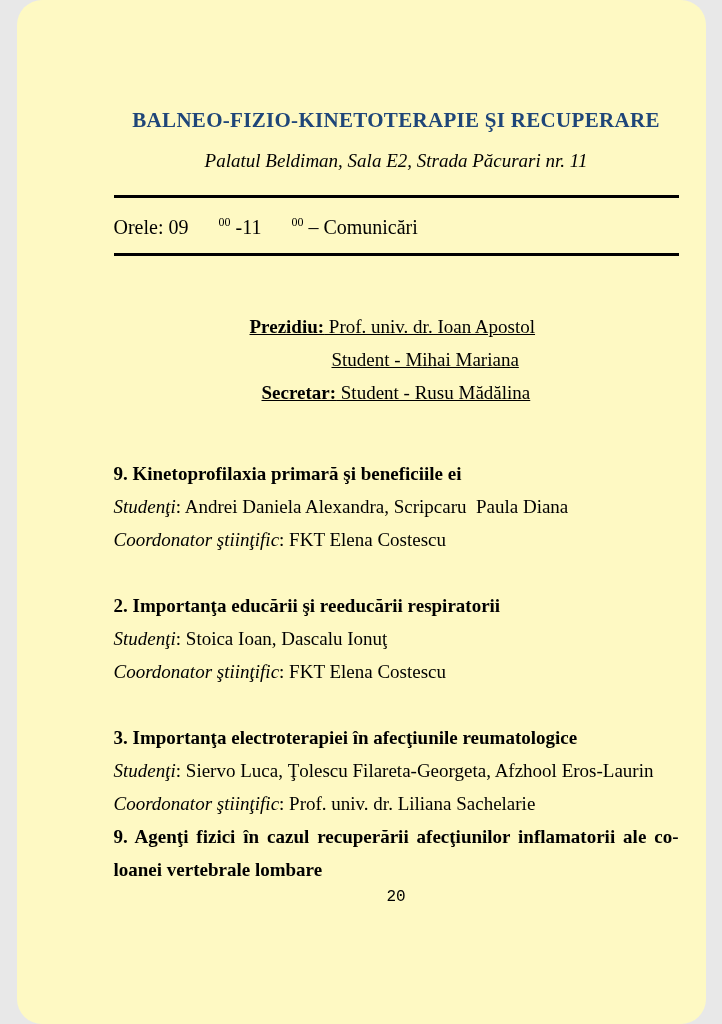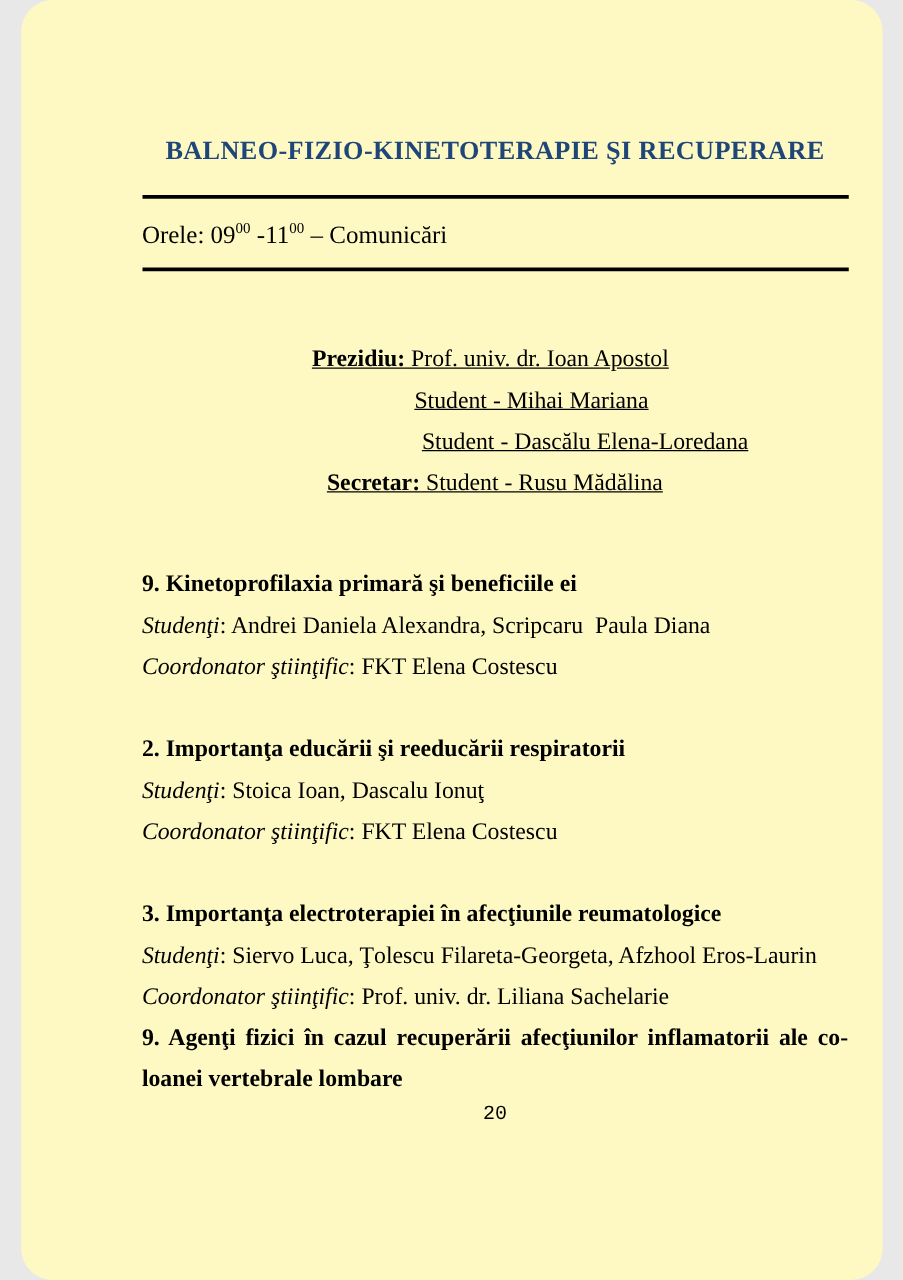--- a/index.html
+++ b/index.html
@@ -51,20 +51,21 @@
   .rule-2 { margin-top: 12px; }
   .schedule {
     margin-top: 15px;
     font-size: 20px;
     line-height: 28px;
   }
   .schedule sup {
     font-size: 12px;
     line-height: 0;
     vertical-align: super;
+    margin-left: 30px;
   }
   .presidium {
     margin-top: 54px;
     font-size: 19px;
   }
   .presidium .line {
     line-height: 33px;
     text-decoration: underline;
   }
   .b { font-weight: bold; }
@@ -101,38 +102,36 @@
   }
 </style>
 </head>
 <body>
 
 <div class="page">
   <div class="content">
 
     <div class="title bind">BALNEO-FIZIO-KINETOTERAPIE ŞI RECUPERARE</div>
 
+    <div class="subtitle bind">Palatul Beldiman, Sala E2, Strada Păcurari nr. 11</div>
 
     <hr class="rule rule-1">
 
     <div class="schedule">
       <span class="bind">Orele: 09</span><sup class="bind">00</sup><span class="bind"> -11</span><sup class="bind">00</sup><span class="bind"> – Comunicări</span>
     </div>
 
     <hr class="rule rule-2">
 
     <div class="presidium">
       <div class="line indent-0">
         <span class="b">Prezidiu:</span><span class="bind"> Prof. univ. dr. Ioan Apostol</span>
       </div>
       <div class="line indent-1">
         <span class="bind">Student - Mihai Mariana</span>
-      </div>
-      <div class="line indent-2">
-        <span class="bind">Student - Dascălu Elena-Loredana</span>
       </div>
       <div class="line indent-3">
         <span class="b">Secretar:</span><span class="bind"> Student - Rusu Mădălina</span>
       </div>
     </div>
 
     <div class="item item-1">
       <div class="heading bind">9. Kinetoprofilaxia primară şi beneficiile ei</div>
       <div class="line">
         <span class="i">Studenţi</span><span class="bind">: Andrei Daniela Alexandra, Scripcaru  Paula Diana</span>

